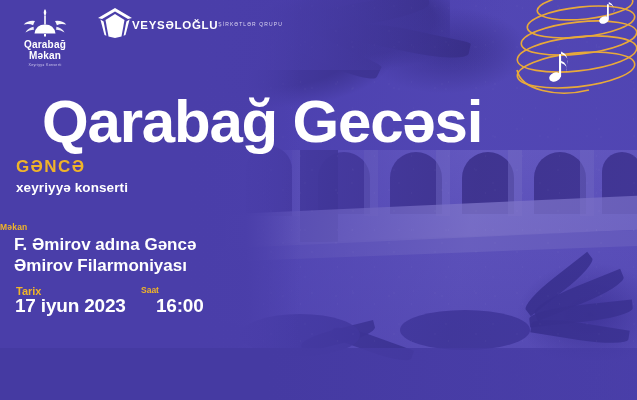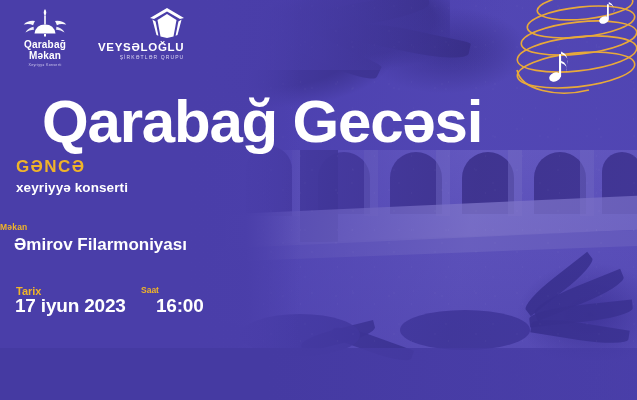--- a/index.html
+++ b/index.html
@@ -101,21 +101,21 @@
 
   
   .spiral{position:absolute;right:0;top:-6px;width:130px;height:130px;}
 
   
   .header{position:absolute;left:14px;top:8px;display:flex;align-items:flex-start;gap:22px;}
   .logo-qg{width:62px;display:flex;flex-direction:column;align-items:center;}
   .qg-mark{width:44px;height:30px;}
   .qg-text{color:#fff;font-weight:bold;font-size:10px;line-height:10.5px;text-align:center;letter-spacing:.2px;margin-top:2px;}
   .qg-sub{color:#cfc8ee;font-size:3.6px;letter-spacing:.3px;text-align:center;margin-top:1.5px;}
-  .logo-vey{display:flex;flex-direction:column;align-items:flex-end;}
+  .logo-vey{display:flex;flex-direction:row;align-items:center;}
   .vey-mark{width:34px;height:30px;}
   .vey-text{color:#fff;font-weight:bold;font-size:11.5px;letter-spacing:.7px;margin-top:3px;}
   .vey-sub{color:#dcd6f2;font-size:5px;letter-spacing:1.1px;margin-top:1px;text-align:center;}
 
   
   .title{
     position:absolute;left:14px;top:95px;
     color:#ffffff;font-size:60px;font-weight:bold;letter-spacing:-1.2px;
     line-height:54px;white-space:nowrap;margin-left:28px;
   }
@@ -260,20 +260,21 @@
       <div class="vey-sub">ŞİRKƏTLƏR QRUPU</div>
     </div>
   </div>
 
   <div class="title">Qarabağ Gecəsi</div>
   <div class="city">GƏNCƏ</div>
   <div class="kicker">xeyriyyə konserti</div>
 
   <div class="venue-label">Məkan</div>
   <div class="venue">
+    <div>F. Əmirov adına Gəncə</div>
     <div>Əmirov Filarmoniyası</div>
   </div>
 
   <div class="date-label">Tarix</div>
   <div class="date-value">17 iyun 2023</div>
   <div class="time-label">Saat</div>
   <div class="time-value">16:00</div>
 
   <div class="footer">
 

